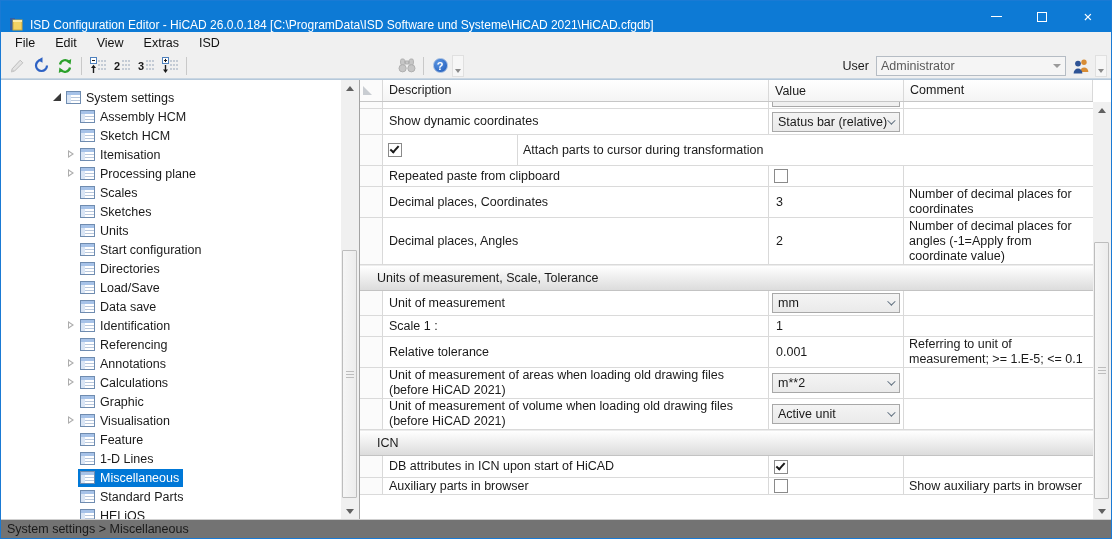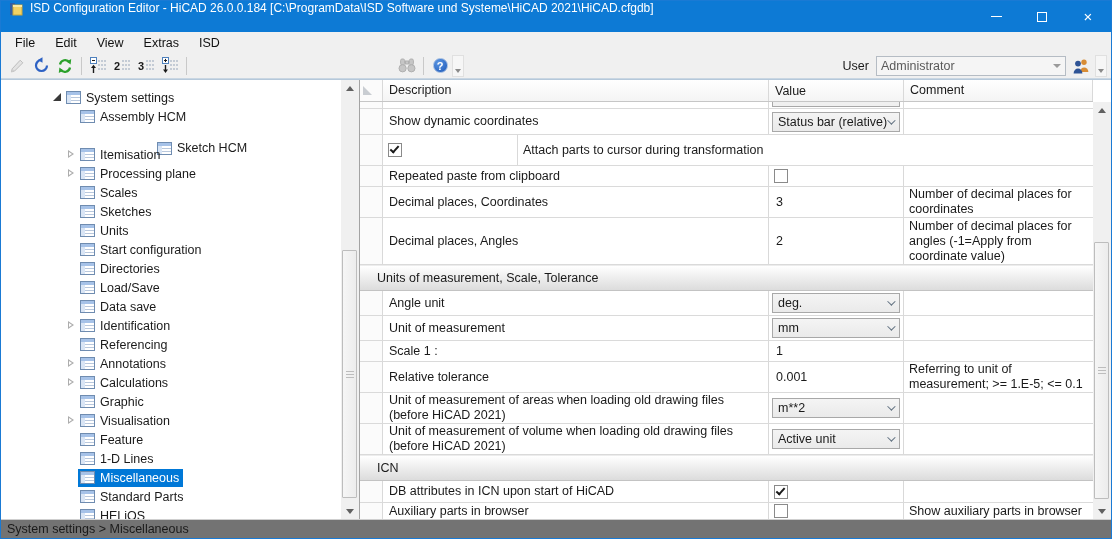--- a/index.html
+++ b/index.html
@@ -3,21 +3,21 @@
 <meta charset="utf-8">
 <style>
   * { box-sizing: border-box; margin: 0; padding: 0; }
   html,body { background:#888; }
   body { font-family:"Liberation Sans", sans-serif; font-size:12.5px; color:#1a1a1a; }
 
   .window { position:relative; width:1112px; height:539px; background:#fff;
             border:1px solid #1a7ad4; overflow:hidden; }
 
   
-  .titlebar { height:31px; background:#0d7ad5; display:flex; align-items:flex-start; color:#fff; }
+  .titlebar { height:31px; background:#0d7ad5; display:flex; align-items:flex-end; color:#fff; }
   .titlebar .app-icon { width:16px; height:16px; margin:0 6px 0 7px; flex:none; }
   .titlebar .title { font-size:12px; white-space:nowrap; overflow:hidden; }
   .win-controls { margin-left:auto; display:flex; height:100%; }
   .win-btn { width:46px; height:100%; display:flex; align-items:center; justify-content:center; }
   .glyph-min { width:11px; height:1px; background:#fff; display:block; }
   .glyph-max { width:10px; height:10px; border:1px solid #fff; display:block; }
   .glyph-close { font-size:15px; line-height:1; color:#fff; }
 
   
   .menubar { height:21px; background:#f0f0f0; display:flex; align-items:center; padding-left:4px; }
@@ -262,21 +262,21 @@
       <span class="tree-label">System settings</span>
     </span>
   </div>
           <div class="tree-item" style="padding-left: 64px;">
     <span class="expander"></span>
     <span class="hl">
       <span class="node-icon"></span>
       <span class="tree-label">Assembly HCM</span>
     </span>
   </div>
-          <div class="tree-item" style="padding-left: 64px; flex-direction: column;">
+          <div class="tree-item" style="padding-left: 64px;">
     <span class="expander"></span>
     <span class="hl">
       <span class="node-icon"></span>
       <span class="tree-label">Sketch HCM</span>
     </span>
   </div>
           <div class="tree-item" style="padding-left: 64px;">
     <span class="expander collapsed"></span>
     <span class="hl">
       <span class="node-icon"></span>
@@ -512,35 +512,20 @@
     <div class="cell c-comment">
                 <span class="cell-text">Number of decimal places for angles  (-1=Apply from coordinate value)</span>
               </div>
   </div>
             <div class="group-row" style="height: 26px;">
     <span class="group-label">Units of measurement, Scale, Tolerance</span>
   </div>
             <div class="grid-row" style="height: 25px;">
     <div class="cell c-sel"></div>
     <div class="cell c-desc">
-                <span class="cell-text">Angle unit</span>
-              </div>
-    <div class="cell c-value">
-                <span class="dropdown">
-    <span class="dd-text">deg.</span>
-    <span class="dd-chevron"></span>
-  </span>
-              </div>
-    <div class="cell c-comment">
-                <span class="cell-text"></span>
-              </div>
-  </div>
-            <div class="grid-row" style="height: 25px;">
-    <div class="cell c-sel"></div>
-    <div class="cell c-desc">
                 <span class="cell-text">Unit of measurement</span>
               </div>
     <div class="cell c-value">
                 <span class="dropdown">
     <span class="dd-text">mm</span>
     <span class="dd-chevron"></span>
   </span>
               </div>
     <div class="cell c-comment">
                 <span class="cell-text"></span>

